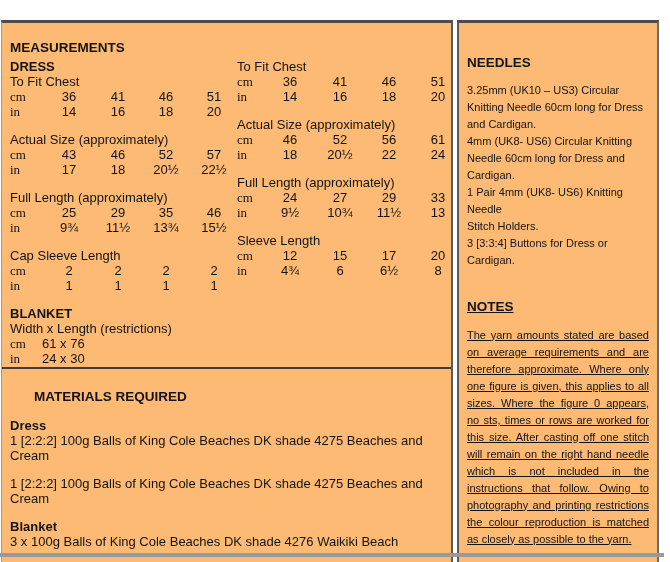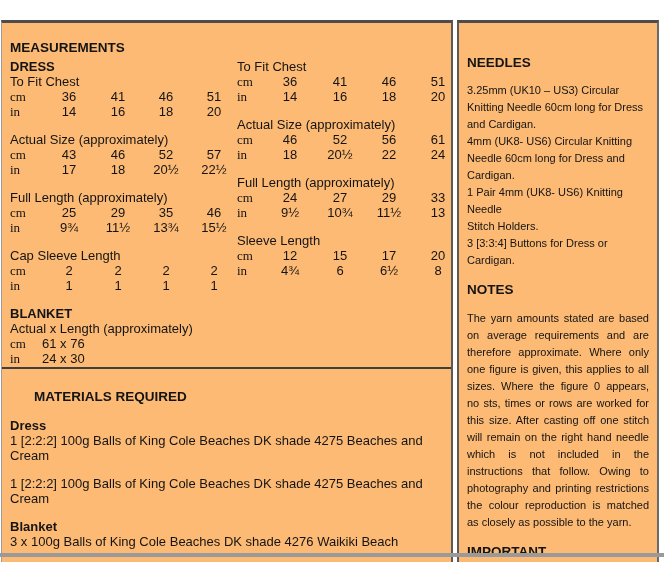--- a/index.html
+++ b/index.html
@@ -46,21 +46,21 @@
   .blanket-col { position: absolute; left: 8px; top: 283px; font-size: 13px; line-height: 15px; }
   .b-row { display: grid; grid-template-columns: 32px auto; }
   .divider { position: absolute; left: 0; top: 344px; width: 100%; height: 2px; background: #3f3f3f; }
   .materials { position: absolute; left: 8px; top: 355px; width: 438px; font-size: 13px; line-height: 15px; }
   .mat-title { font-size: 13.5px; font-weight: bold; line-height: 16px; padding-left: 24px; }
   .mat-item { margin-top: 13px; }
   .mat-name { font-weight: bold; }
   
   .rp-title { font-size: 13.5px; font-weight: bold; line-height: 16px; }
   .rp-text { font-size: 11px; line-height: 17px; }
-  .notes-block, .important-block { margin-top: 13px; }
+  .notes-block, .important-block { margin-top: 30px; text-decoration: underline; }
   .notes-body { text-align: justify; }
 </style>
 </head>
 <body>
 
 <div class="page">
 
   <section class="panel left-panel">
 
     <h2 class="sec-title">MEASUREMENTS</h2>
@@ -211,21 +211,21 @@
           <span class="m-val">4¾</span>
           <span class="m-val">6</span>
           <span class="m-val">6½</span>
           <span class="m-val">8</span>
         </div>
       </div>
     </div>
 
     <div class="blanket-col">
       <div class="g-title">BLANKET</div>
-      <div class="m-label">Actual x Length (approximately)</div>
+      <div class="m-label">Width x Length (restrictions)</div>
       <div class="b-row">
         <span class="m-unit">cm</span>
         <span>61 x 76</span>
       </div>
       <div class="b-row">
         <span class="m-unit">in</span>
         <span>24 x 30</span>
       </div>
     </div>
 

